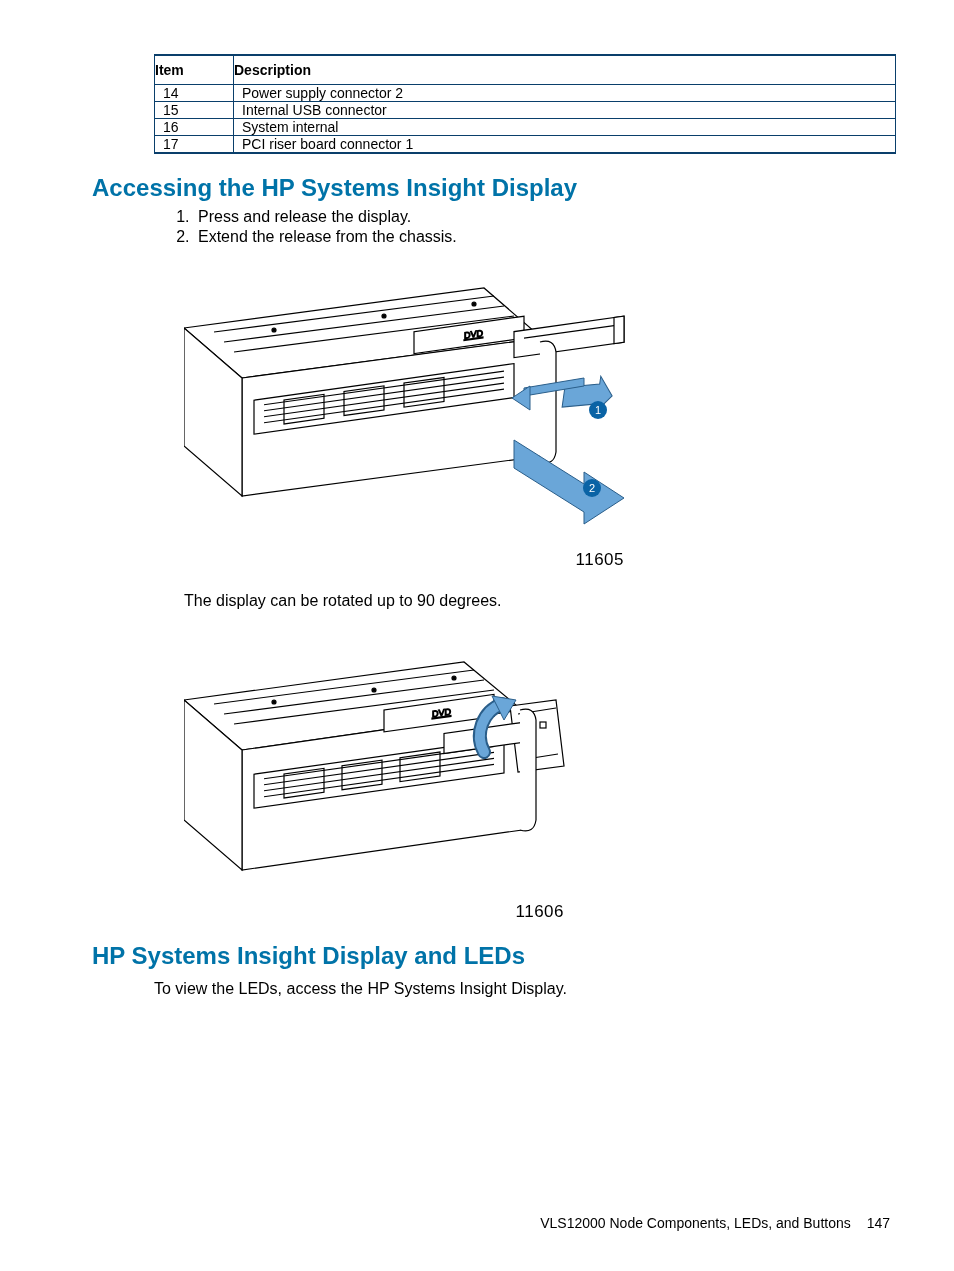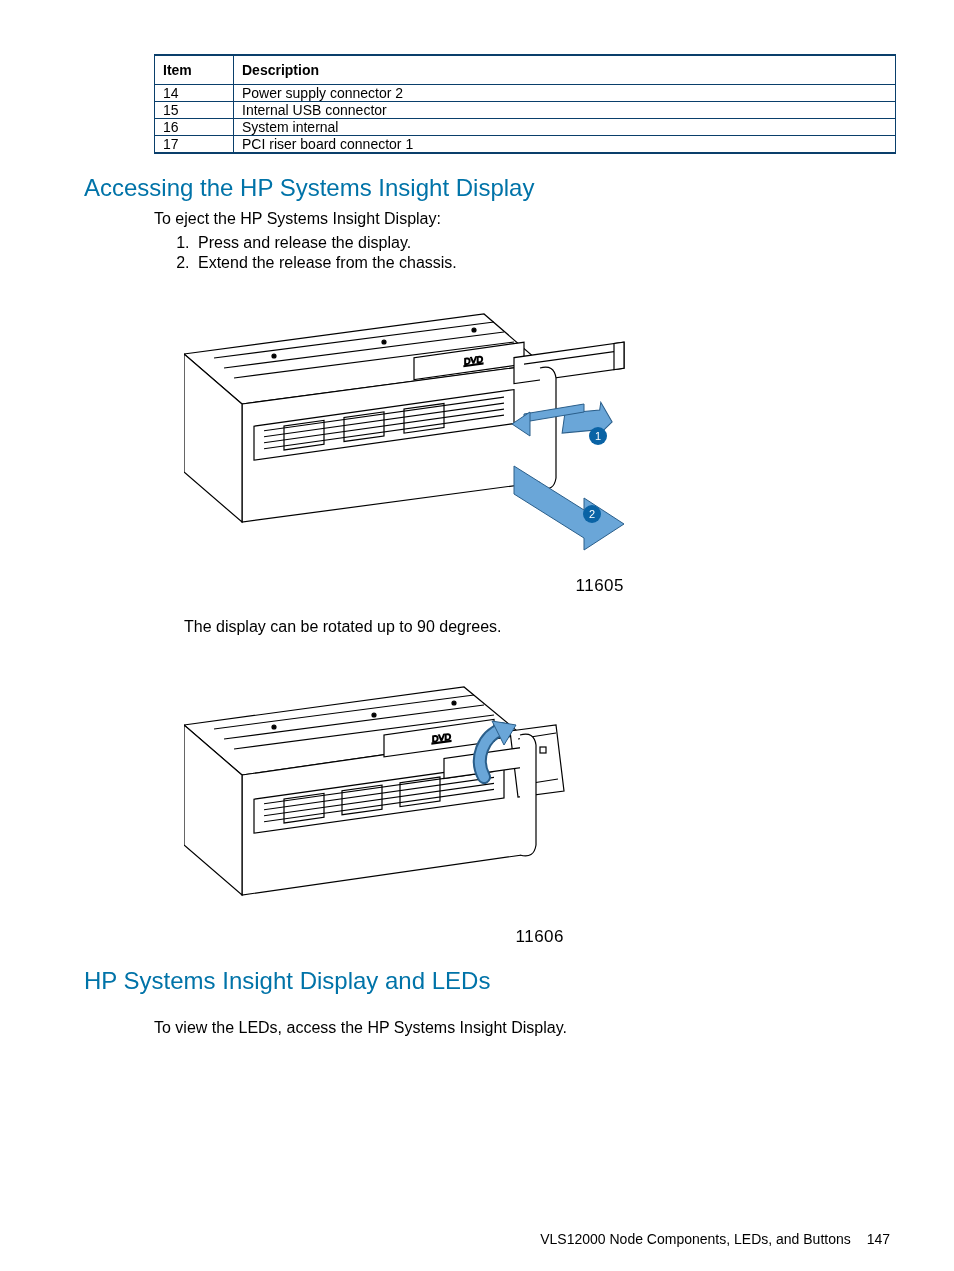--- a/index.html
+++ b/index.html
@@ -24,43 +24,43 @@
     border-collapse: collapse;
     border-top: 2px solid #0a3f6b;
     border-bottom: 2px solid #0a3f6b;
     border-left: 1px solid #0a3f6b;
     border-right: 1px solid #0a3f6b;
     font-size: 14px;
   }
   table.item-table th {
     text-align: left;
     font-weight: bold;
-    padding: 6px 8px;
+    padding: 6px 0;
     border-left: 1px solid #0a3f6b;
     border-bottom: 1px solid #0a3f6b;
   }
   table.item-table td {
     padding: 0 8px;
     border-left: 1px solid #0a3f6b;
     border-bottom: 1px solid #0a3f6b;
     font-weight: 300;
   }
   table.item-table th:first-child,
   table.item-table td:first-child {
     width: 62px;
     border-left: none;
   }
   table.item-table tr:last-child td {
     border-bottom: none;
   }
   h2.section {
     color: #0073a8;
-    font-weight: 400;
+    font-weight: 700;
     font-size: 24px;
-    margin: 20px 0 6px 20px;
+    margin: 20px 0 6px 28px;
   }
   .body-indent {
     margin-left: 90px;
     font-size: 16px;
     font-weight: 300;
     line-height: 1.35;
   }
   ol.steps {
     margin: 4px 0 10px 90px;
     padding-left: 40px;
@@ -85,21 +85,21 @@
     margin-left: 120px;
     width: 440px;
     text-align: right;
     padding-right: 0;
     margin-top: 4px;
     margin-bottom: 20px;
     letter-spacing: 0.5px;
   }
   .footer {
     position: absolute;
-    bottom: 24px;
+    bottom: 40px;
     right: 64px;
     font-size: 14px;
     font-weight: 300;
   }
   .footer .pg {
     margin-left: 12px;
   }
 </style>
 </head>
 <body>
@@ -127,21 +127,20 @@
         <td>System internal</td>
       </tr>
       <tr>
         <td>17</td>
         <td>PCI riser board connector 1</td>
       </tr>
     </tbody>
   </table>
 
   <h2 class="section">Accessing the HP Systems Insight Display</h2>
-  <div class="body-indent">To eject the HP Systems Insight Display:</div>
   <ol class="steps">
     <li>Press and release the display.</li>
     <li>Extend the release from the chassis.</li>
   </ol>
 
   <div class="figure">
     <svg width="460" height="270" viewBox="0 0 460 270">
 
       <g stroke="#000" stroke-width="1.2" fill="none">
 
@@ -244,20 +243,20 @@
       <g>
         <path d="M300,110 A34,34 0 0 1 318,62" stroke="#2a5e8a" stroke-width="14" fill="none" stroke-linecap="round"></path>
         <path d="M300,110 A34,34 0 0 1 318,62" stroke="#6aa6d8" stroke-width="10" fill="none" stroke-linecap="round"></path>
         <polygon points="308,54 332,58 320,78" fill="#6aa6d8" stroke="#2a5e8a"></polygon>
       </g>
     </svg>
   </div>
   <div class="fig-id" style="width:380px;">11606</div>
 
   <h2 class="section">HP Systems Insight Display and LEDs</h2>
-  <div class="body-indent" style="margin-top:22px;">To view the LEDs, access the HP Systems Insight Display.</div>
+  <div class="body-indent" style="margin-top:8px;">To view the LEDs, access the HP Systems Insight Display.</div>
 
   <div class="footer">
     <span>VLS12000 Node Components, LEDs, and Buttons</span>
     <span class="pg">147</span>
   </div>
 
 </div>
 
 </body></html>

